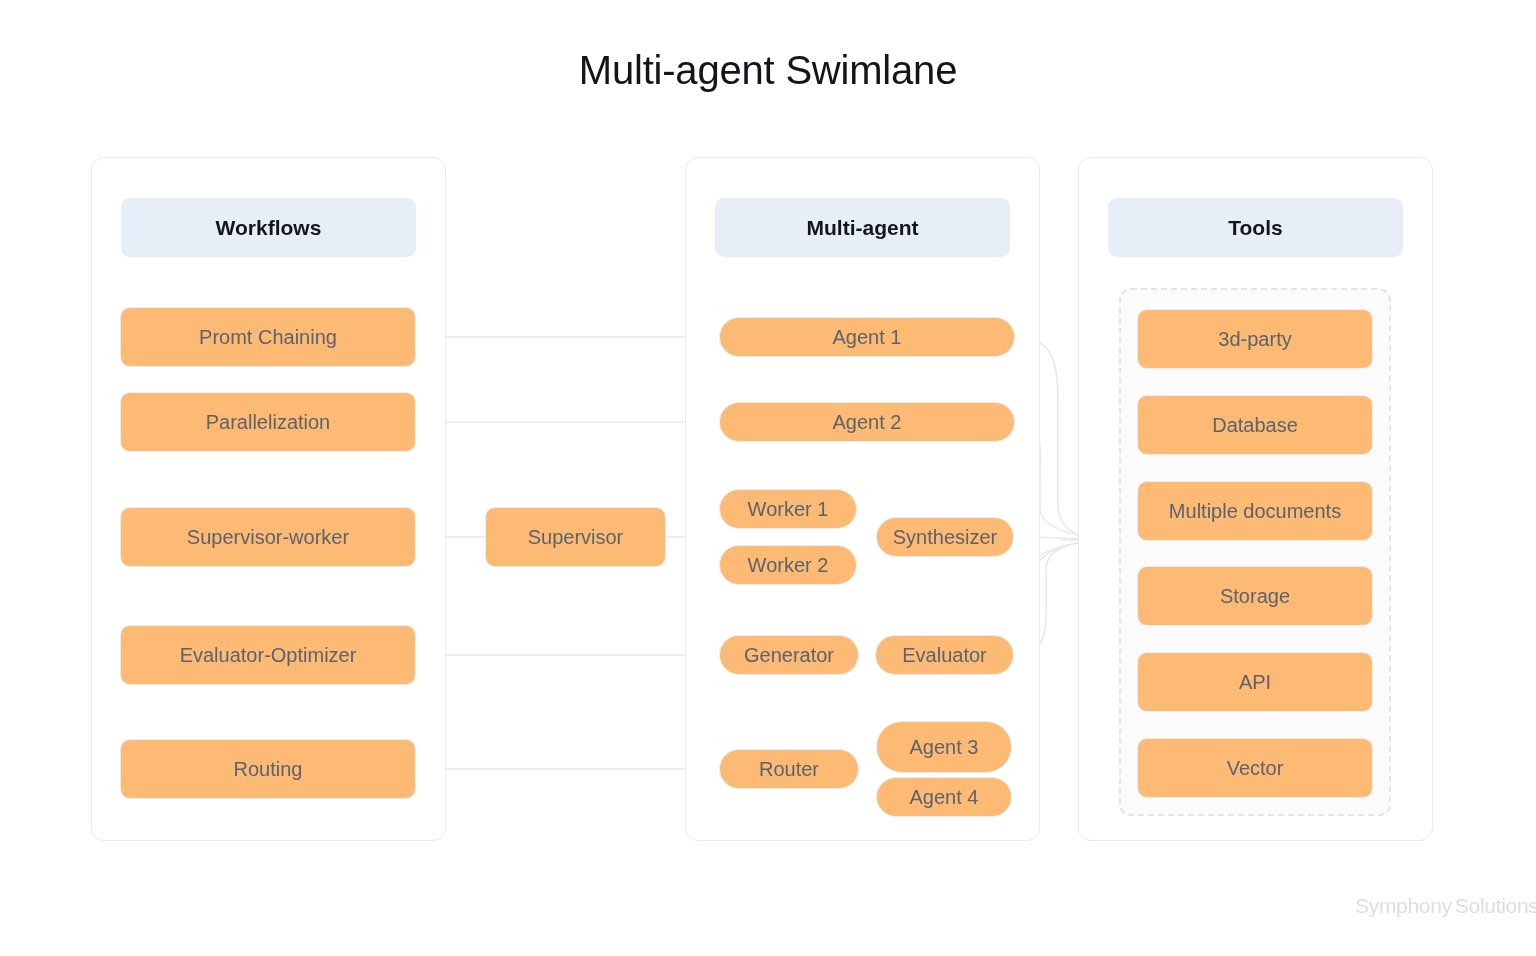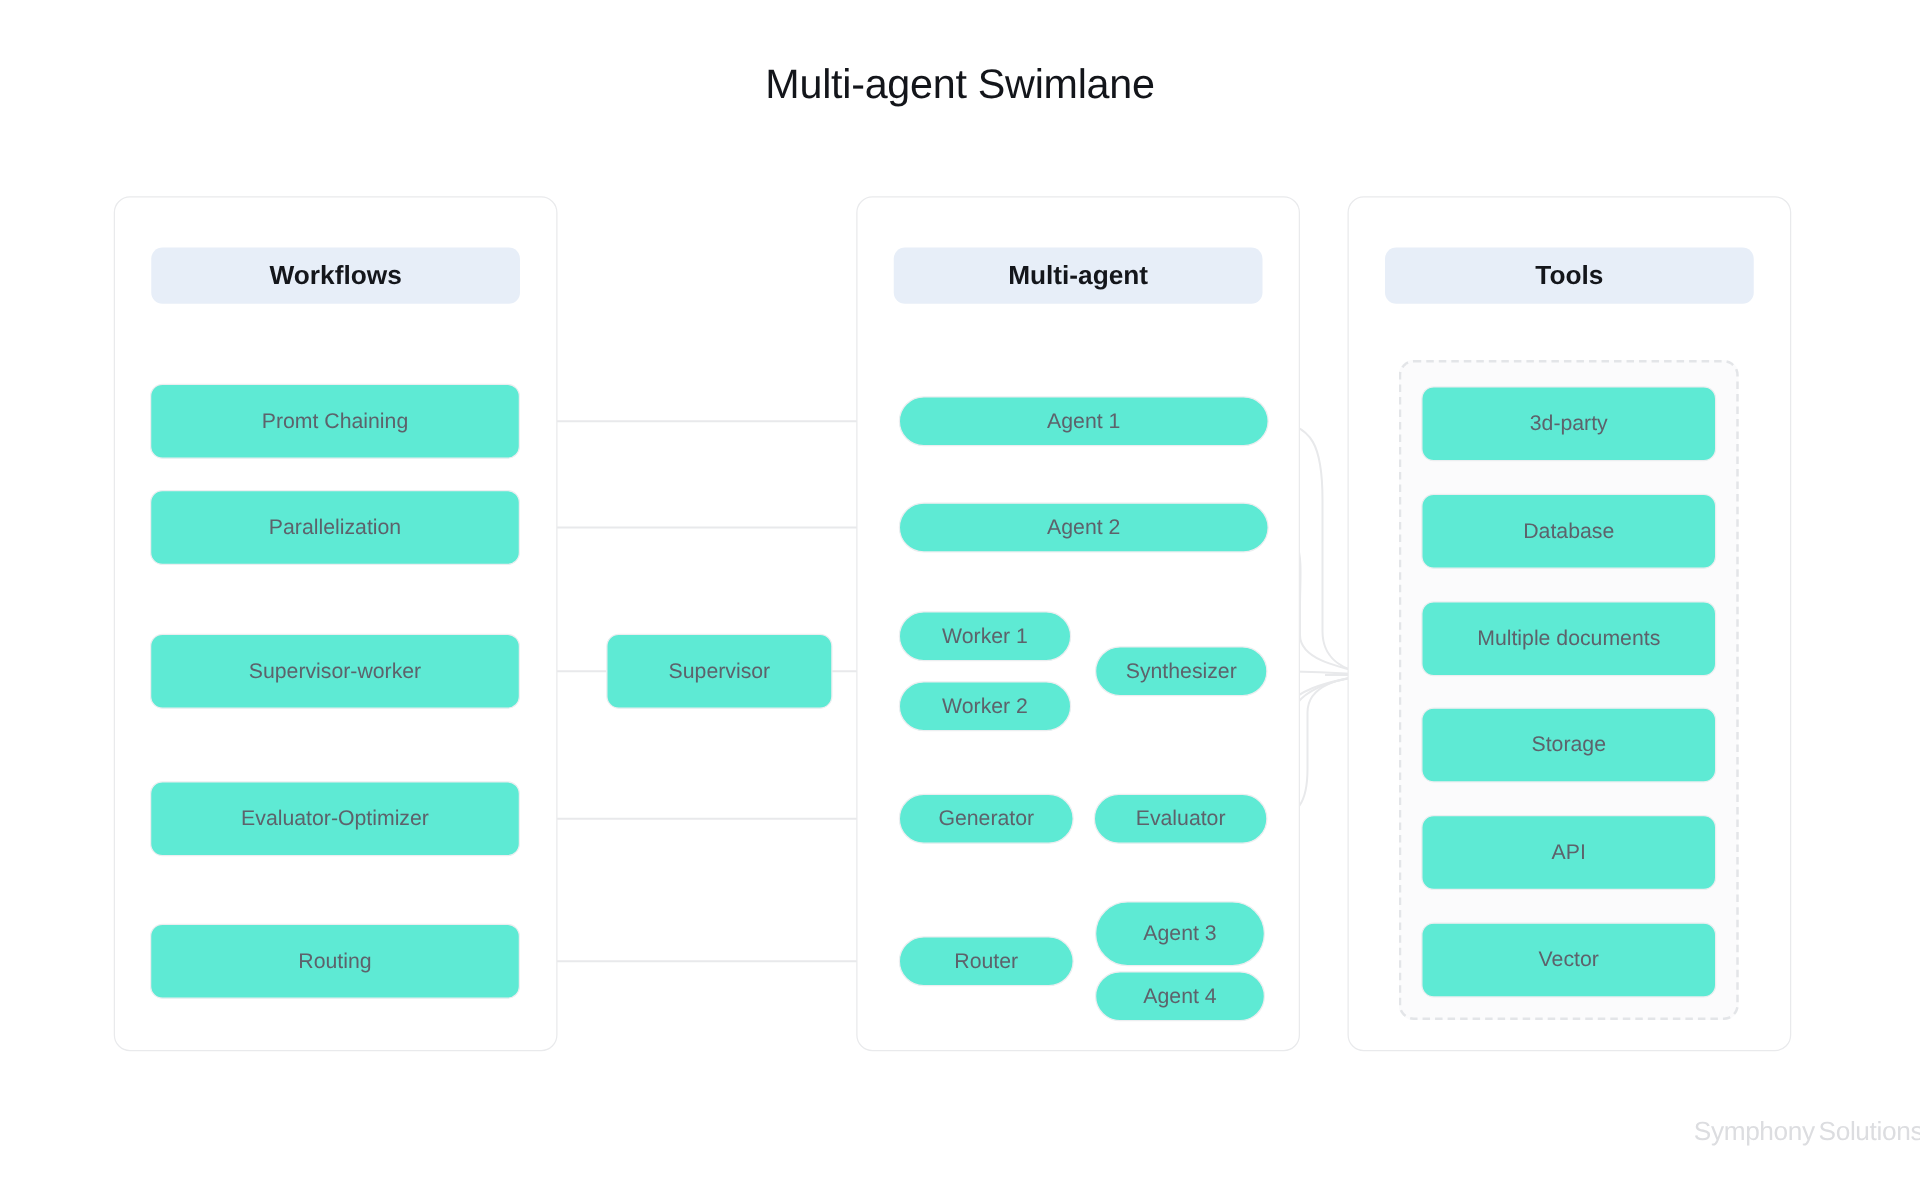--- a/index.html
+++ b/index.html
@@ -25,21 +25,21 @@
     pointer-events: none;
     z-index: 1;
   }
 
   .page-title {
     position: absolute;
     left: 0;
     top: 48px;
     width: 1536px;
     text-align: center;
-    font-size: 33px;
+    font-size: 40px;
     font-weight: 400;
     color: #13151a;
     letter-spacing: -0.2px;
   }
 
   .panel {
     position: absolute;
     border: 1px solid #e9eaec;
     border-radius: 13px;
     background: #ffffff;
@@ -47,39 +47,39 @@
   }
   #panel-workflows { left: 91px;   top: 157px; width: 353px; height: 682px; }
   #panel-multiagent{ left: 685px;  top: 157px; width: 353px; height: 682px; }
   #panel-tools     { left: 1078px; top: 157px; width: 353px; height: 682px; }
 
   .panel-header {
     position: absolute;
     left: 29px;
     top: 40px;
     width: 295px;
-    height: 45px;
+    height: 59px;
     background: #e7eef8;
     border-radius: 9px;
     display: flex;
     align-items: center;
     justify-content: center;
     font-size: 21px;
     font-weight: 700;
     color: #14161b;
   }
 
   .node {
     position: absolute;
     display: flex;
     align-items: center;
     justify-content: center;
     border: 1px solid #eceef0;
-    background: #5eead4;
-    font-size: 17px;
+    background: #fdba74;
+    font-size: 20px;
     font-weight: 400;
     color: #5d626b;
     z-index: 3;
     box-sizing: border-box;
     text-align: center;
   }
   .node.rect  { border-radius: 10px; }
   .node.pill  { border-radius: 999px; }
 
   

